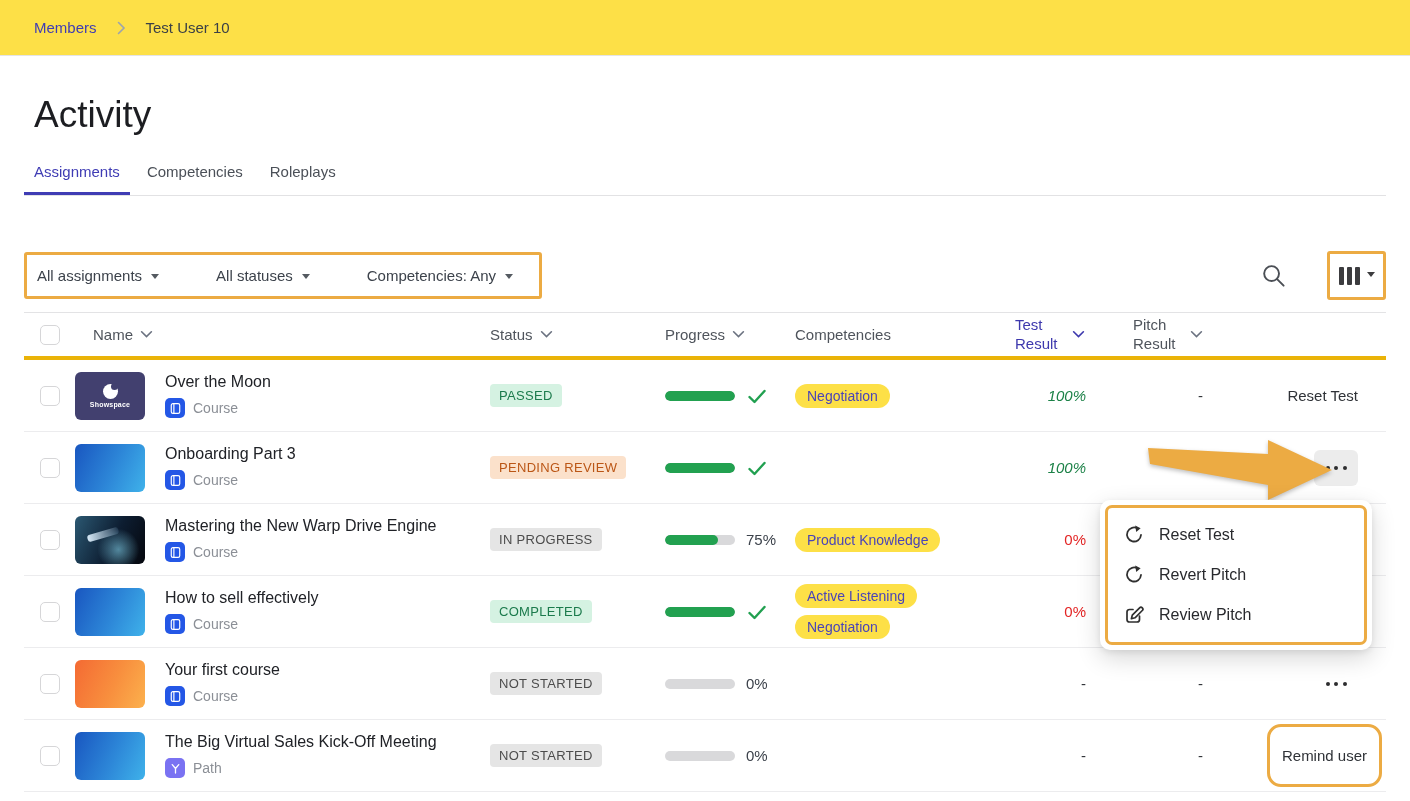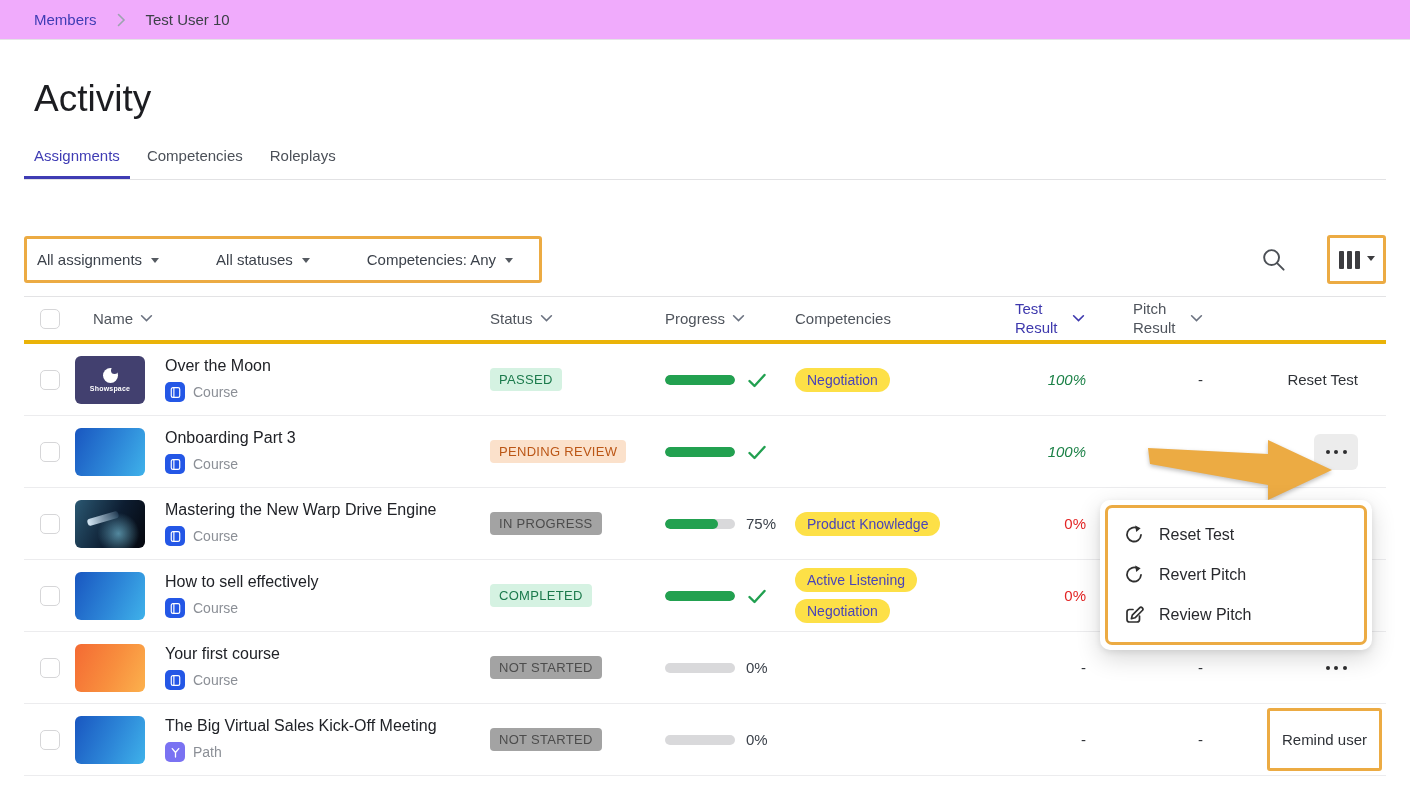--- a/index.html
+++ b/index.html
@@ -3,21 +3,21 @@
 <meta charset="utf-8">
 <style>
   * { margin:0; padding:0; box-sizing:border-box; }
   html,body { width:1410px; height:801px; }
   body {
     font-family:"Liberation Sans","DejaVu Sans",sans-serif;
     background:#fff; color:#26282d; position:relative; overflow:hidden;
   }
   
   .topbar {
-    height:40px; background:#f0abfc; border-bottom:1px solid #e4e4e6;
+    height:56px; background:#fde047; border-bottom:1px solid #e4e4e6;
     display:flex; align-items:center; padding-left:34px; gap:20px;
   }
   .crumb-root { color:#3f3cb4; font-size:15px; cursor:pointer; }
   .crumb-current { color:#3b4046; font-size:15px; }
   
   .content { padding:0 24px 0 34px; }
   h1.page-title { margin-top:38px; font-size:37px; font-weight:500; color:#1c1d21; }
   .tabs { display:flex; gap:7px; margin:27px 0 0 -10px; border-bottom:1px solid #e2e2e4;align-items:flex-end; }
   .tab { padding:0 10px 12px; font-size:15px; color:#4b5058; cursor:pointer; border-bottom:3px solid transparent; }
   .tab.active { color:#3f3cb4; border-bottom-color:#3f3cb4; }
@@ -72,41 +72,41 @@
   .name-text { font-size:16px; color:#202227; margin-bottom:7px; cursor:pointer; }
   .type-line { display:flex; align-items:center; gap:8px; }
   .type-badge { width:20px; height:20px; border-radius:5px; display:flex; align-items:center; justify-content:center; flex:none; }
   .type-badge.course { background:#2457e6; }
   .type-badge.path { background:#7a72f2; color:#fff; font-size:12px; font-weight:bold; }
   .type-label { font-size:14px; color:#8b8f96; }
   
   .pill { display:inline-block; padding:4px 9px; border-radius:4px; font-size:13px; letter-spacing:.3px; white-space:nowrap; }
   .pill.green { background:#d5f2e2; color:#1b7a4c; }
   .pill.orange { background:#fbe1cb; color:#bb5616; }
-  .pill.gray { background:#a3a3a3; color:#4c4c4c; }
+  .pill.gray { background:#e5e5e5; color:#4c4c4c; }
   .tags { display:flex; flex-direction:column; align-items:flex-start; gap:7px; }
   .tag { background:#fde047; color:#4a44b8; border-radius:12px; padding:4px 12px; font-size:14px; white-space:nowrap; }
   
   .progress-cell { display:flex; align-items:center; gap:11px; }
   .bar { width:70px; height:10px; border-radius:5px; background:#d9d9db; overflow:hidden; flex:none; }
   .bar .fill { height:100%; border-radius:5px; background:#22a150; }
   .pct { font-size:15px; color:#3c424b; }
   
   .result-cell { display:flex; justify-content:flex-end; font-size:15px; padding-right:4px; }
   .pitch-cell { padding-right:12px; }
   .result.green { color:#1d8248;font-style:italic; }
   .result.red { color:#e32525; }
   .result.dash { color:#33363b; }
   
   .action-cell { display:flex; justify-content:flex-end; padding-right:28px; align-items:center; }
   .action-link { font-size:15px; color:#2f3237; cursor:pointer; white-space:nowrap; }
   .more-btn { width:44px; height:36px; border-radius:6px; display:flex; align-items:center; justify-content:center; gap:4.5px; cursor:pointer; }
   .more-btn.active { background:#ececec; }
   .dot { width:4px; height:4px; border-radius:50%; background:#2d2d2f; }
-  .remind-btn { border:3px solid #ecab43; border-radius:3px; background:#fff; padding:20px 12px; font-size:15px; color:#2f3237; cursor:pointer; white-space:nowrap; }
+  .remind-btn { border:3px solid #ecab43; border-radius:14px; background:#fff; padding:20px 12px; font-size:15px; color:#2f3237; cursor:pointer; white-space:nowrap; }
   
   .menu { position:absolute; left:1100px; top:500px; width:272px; background:#fff; border-radius:10px;
     box-shadow:0 8px 24px rgba(0,0,0,.16), 0 2px 6px rgba(0,0,0,.08); padding:5px; z-index:10; }
   .menu-inner { border:3px solid #ecab43; border-radius:7px; padding:7px 0; }
   .menu-item { display:flex; align-items:center; gap:15px; padding:10px 16px; font-size:16px; color:#28292d; cursor:pointer; }
   
   .arrow-annotation { position:absolute; left:1148px; top:437px; z-index:9; filter:drop-shadow(0 2px 2px rgba(0,0,0,.25)); }
 </style>
 </head>
 <body>

